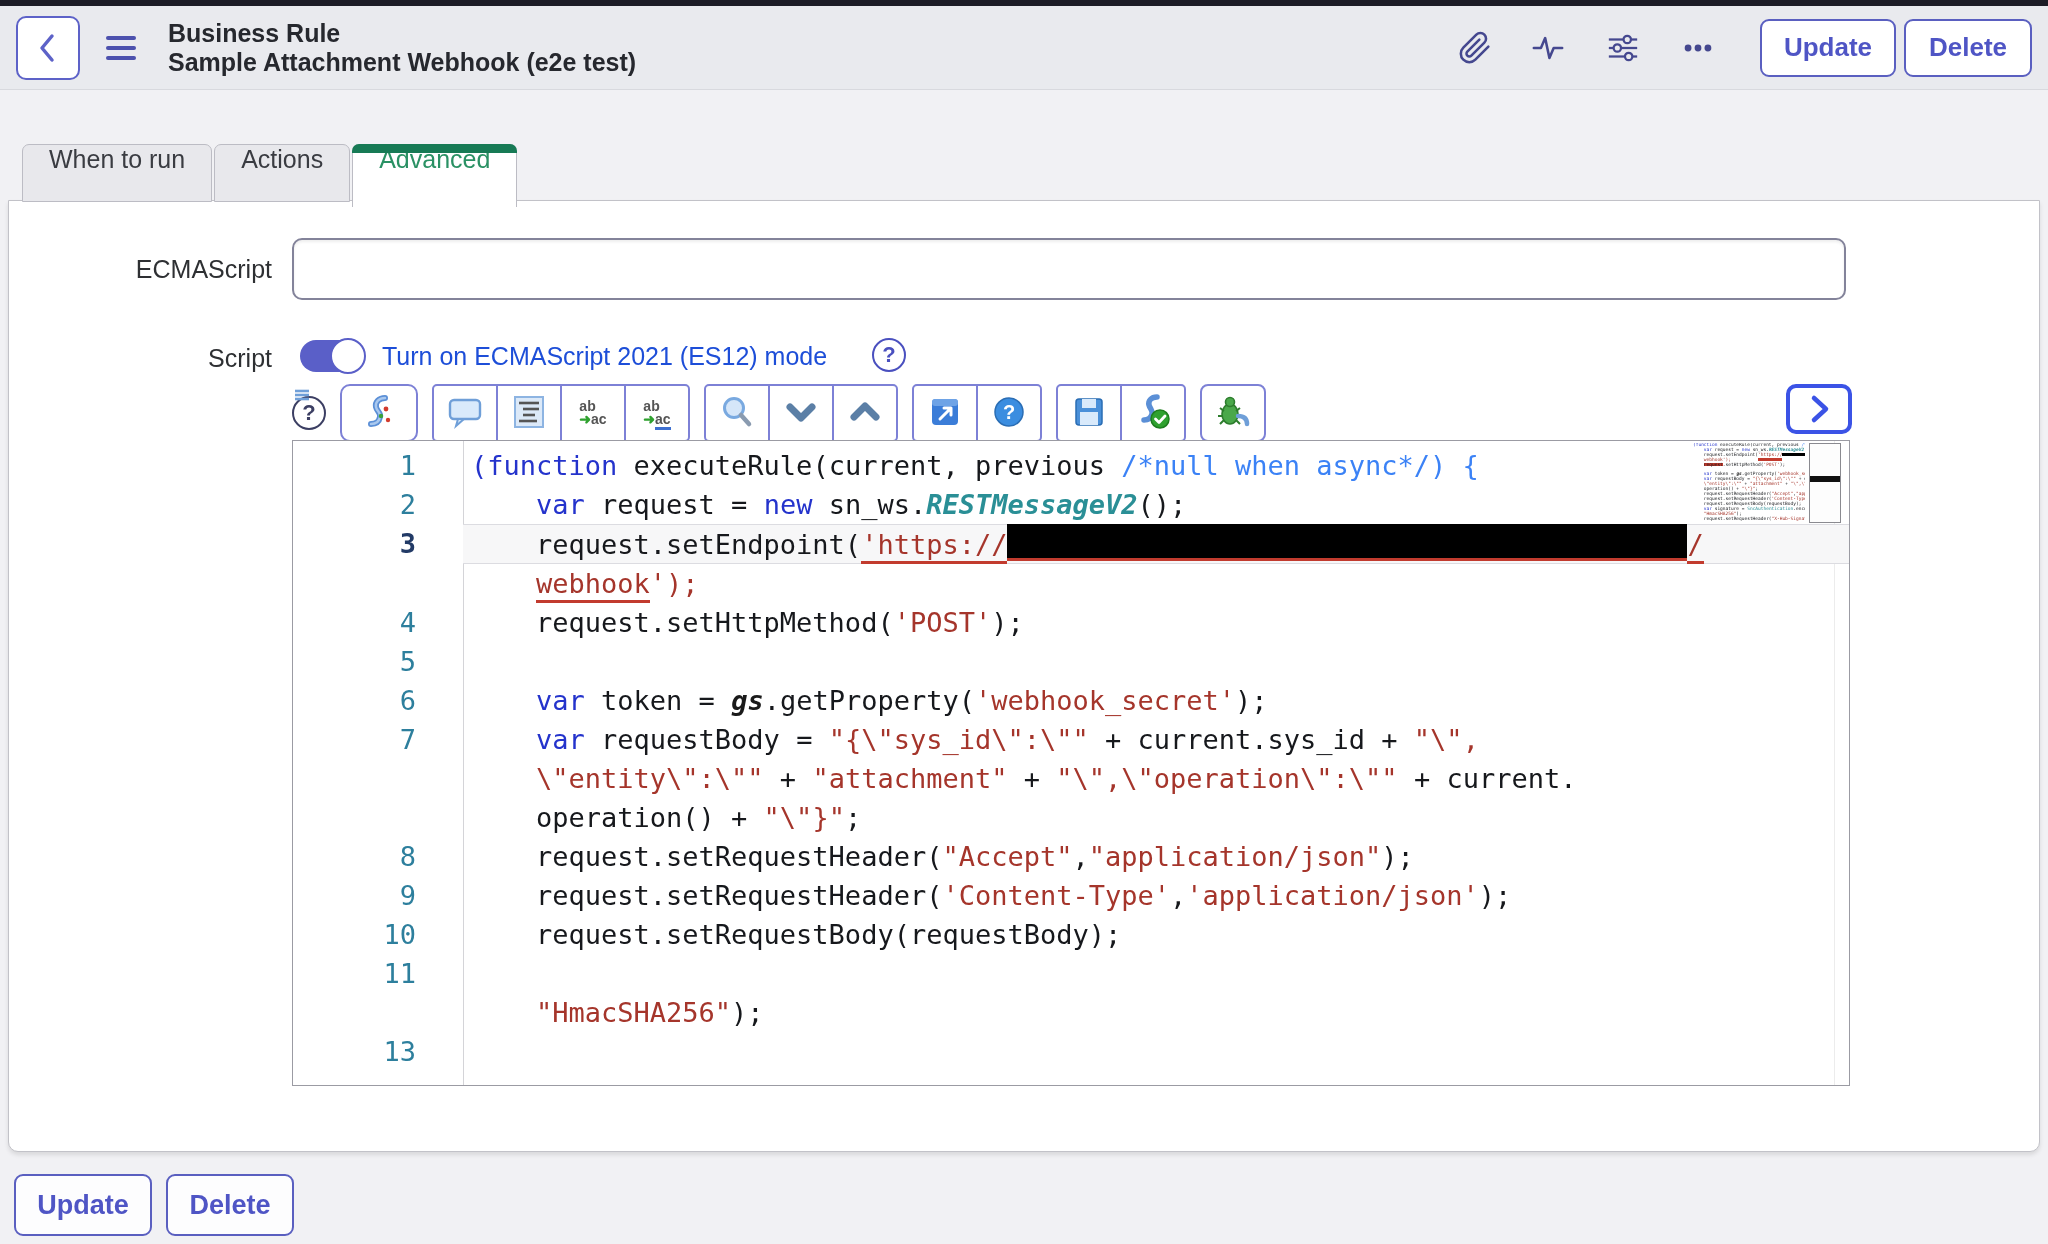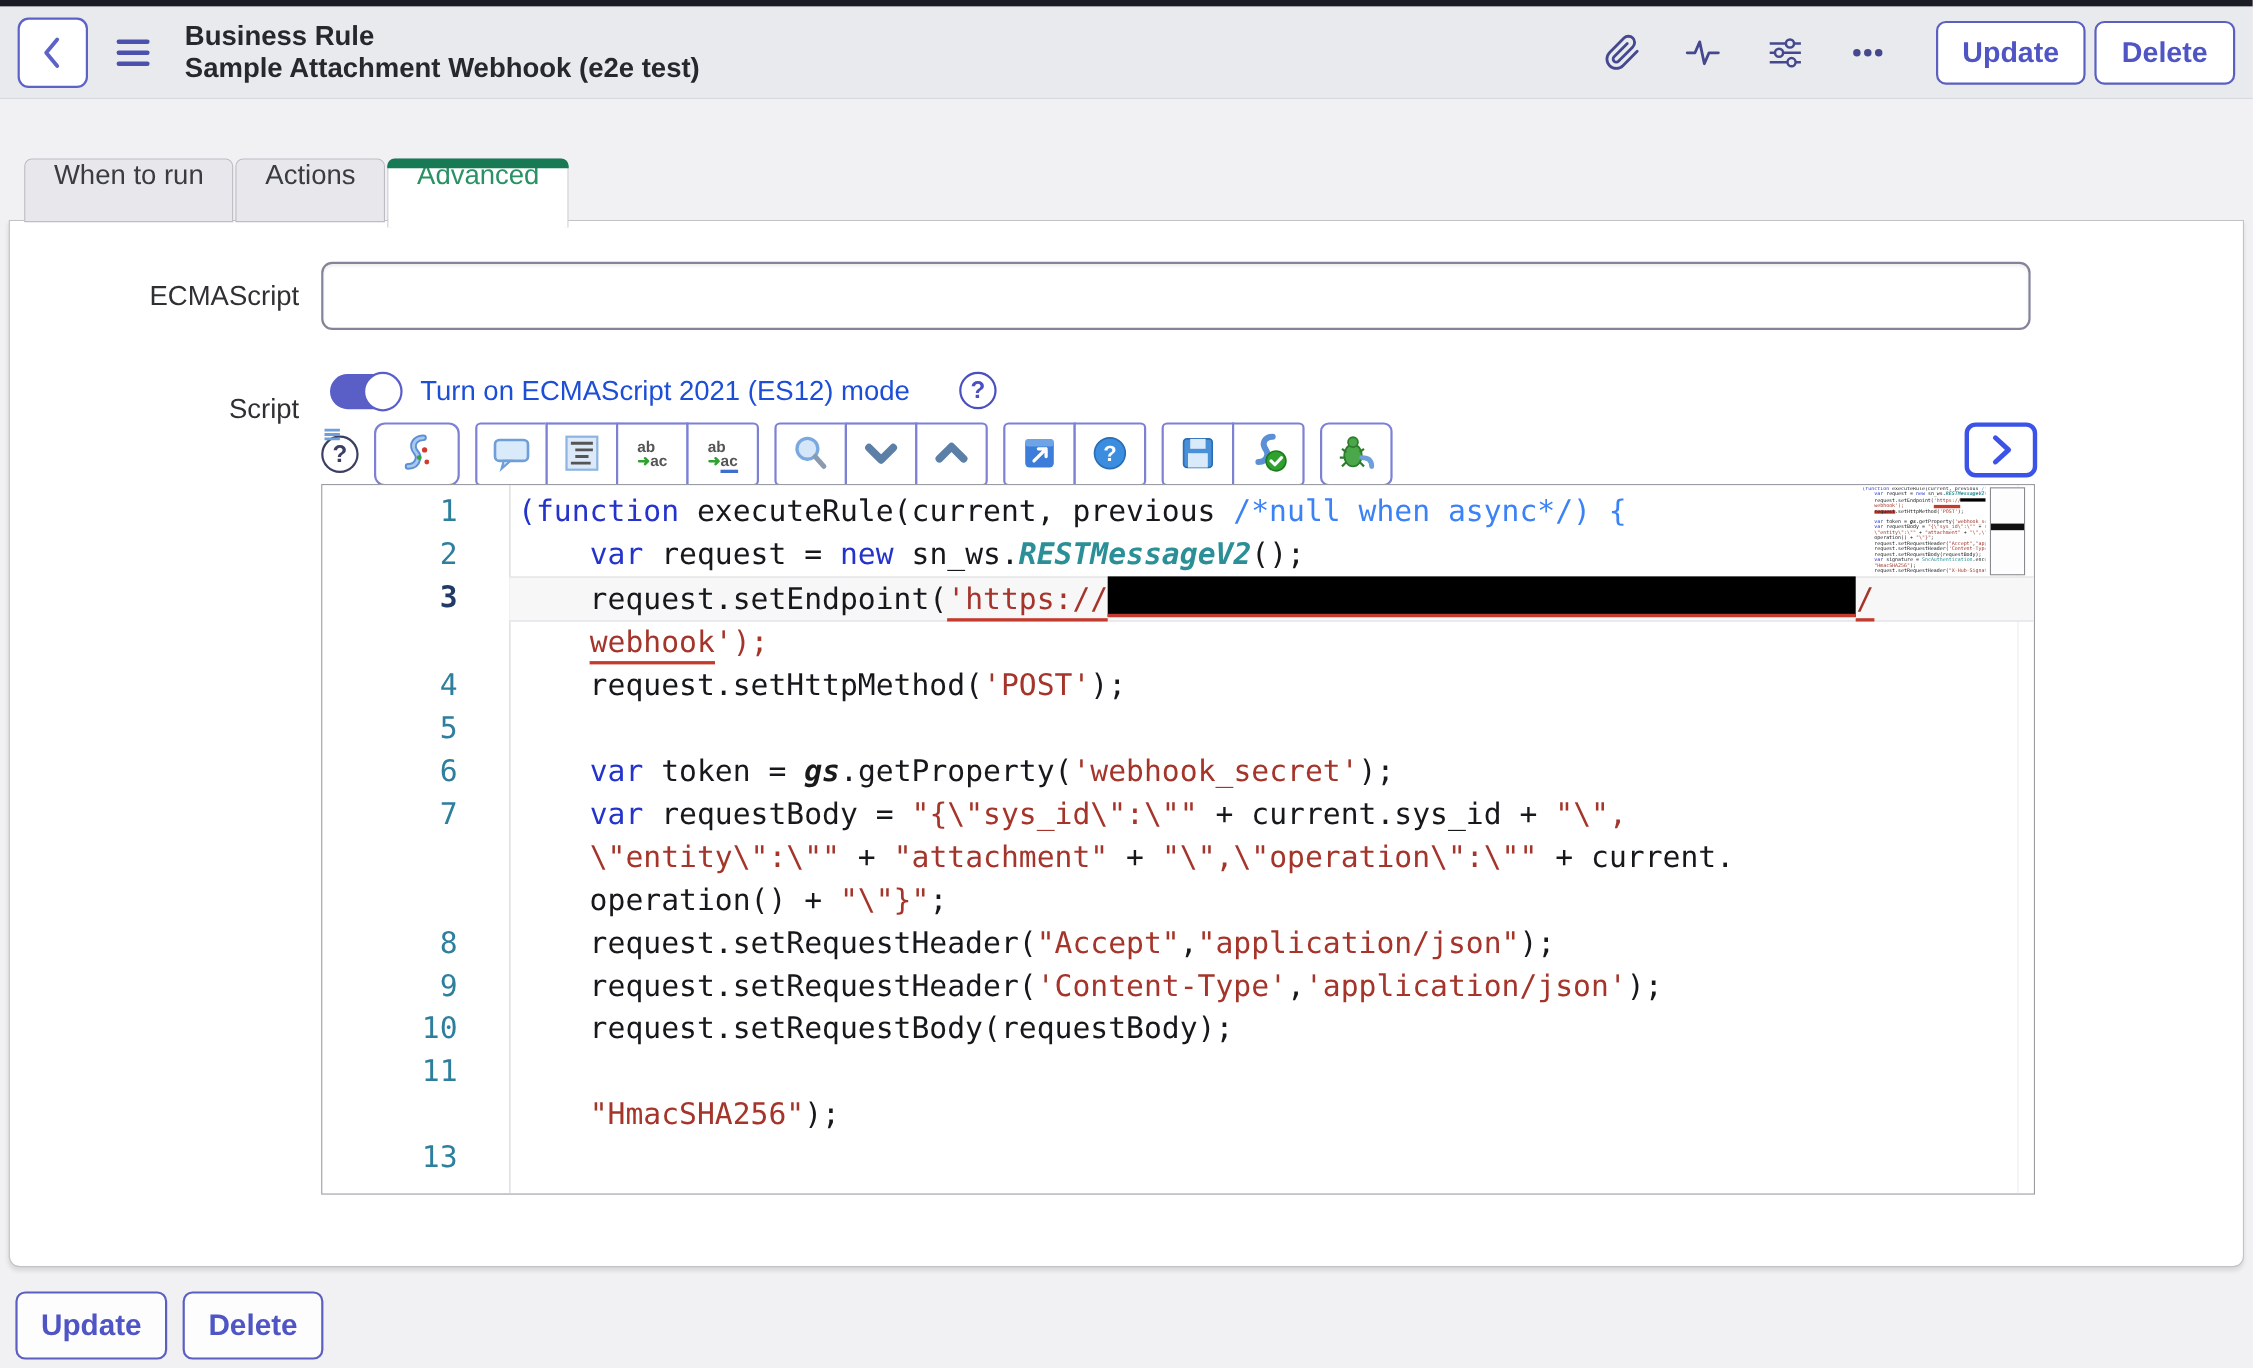--- a/index.html
+++ b/index.html
@@ -30,21 +30,21 @@
   .tab.active::before{content:"";position:absolute;left:-1px;top:-1px;right:-1px;height:9px;background:#177a55;border-radius:7px 7px 0 0;}
 
   
   .panel{position:absolute;left:8px;top:200px;width:2032px;height:952px;background:#fff;
          border:1px solid #c2c2c8;border-radius:0 0 10px 10px;box-shadow:0 3px 4px rgba(0,0,0,.10);box-sizing:border-box;z-index:2;}
 
   .cond-label,.script-label{position:absolute;left:0;width:272px;text-align:right;font-size:25px;color:#2e3033;z-index:4;}
   .cond-label{top:238px;line-height:62px;}
   .cond-input{position:absolute;left:292px;top:238px;width:1554px;height:62px;border:2px solid #83839a;border-radius:10px;
               background:#fff;box-sizing:border-box;z-index:4;font-size:25px;padding:0 14px;box-shadow:inset 0 2px 3px rgba(0,0,0,.07);}
-  .script-label{top:352px;line-height:40px;}
+  .script-label{top:338px;line-height:40px;}
   .toggle{position:absolute;left:300px;top:340px;width:64px;height:32px;background:#5a5fc8;border-radius:17px;z-index:4;cursor:pointer;}
   .toggle .knob{position:absolute;right:-2px;top:-2px;width:32px;height:32px;background:#fff;border:2px solid #5a5fc8;border-radius:50%;}
   .toggle-text{position:absolute;left:382px;top:336px;line-height:40px;font-size:25px;color:#1d4ed8;z-index:4;}
   .qcircle{width:34px;height:34px;border-radius:50%;display:flex;align-items:center;justify-content:center;
            font-size:22px;font-weight:bold;box-sizing:border-box;}
   .help-es{position:absolute;left:872px;top:338px;border:2.5px solid #4a50bf;color:#4a50bf;z-index:4;cursor:pointer;}
 
   
   .edtoolbar{position:absolute;left:292px;top:384px;height:58px;display:flex;align-items:center;z-index:4;}
   .tb-help{border:2.5px solid #3c3f63;color:#3c3f63;margin-right:14px;cursor:pointer;}

